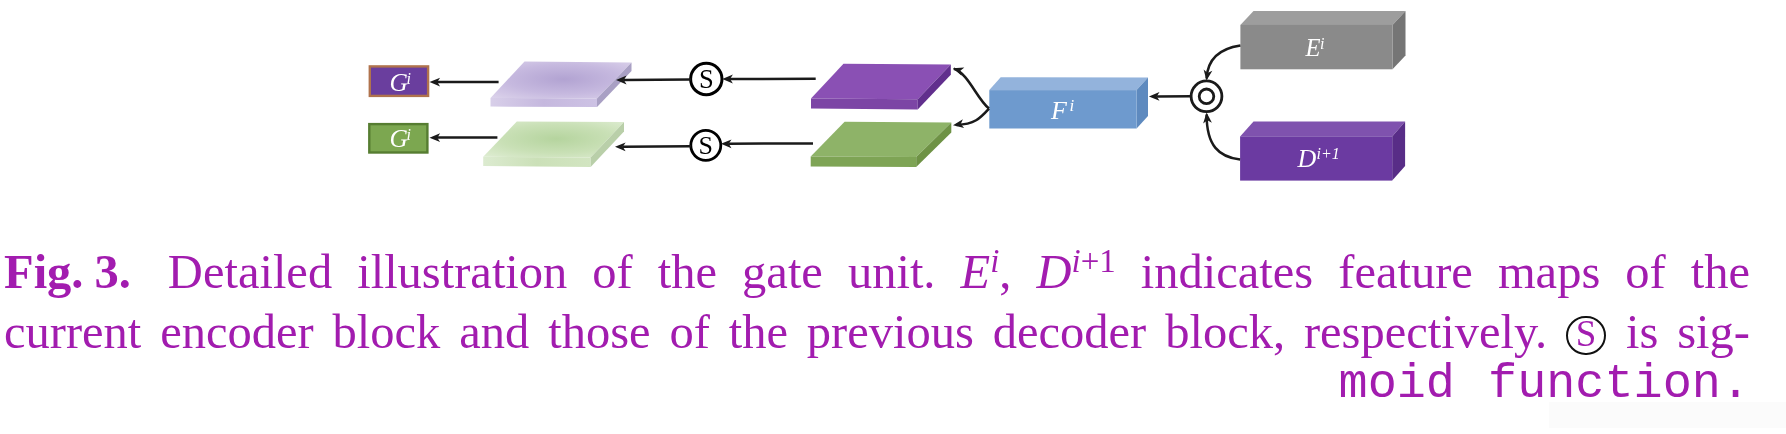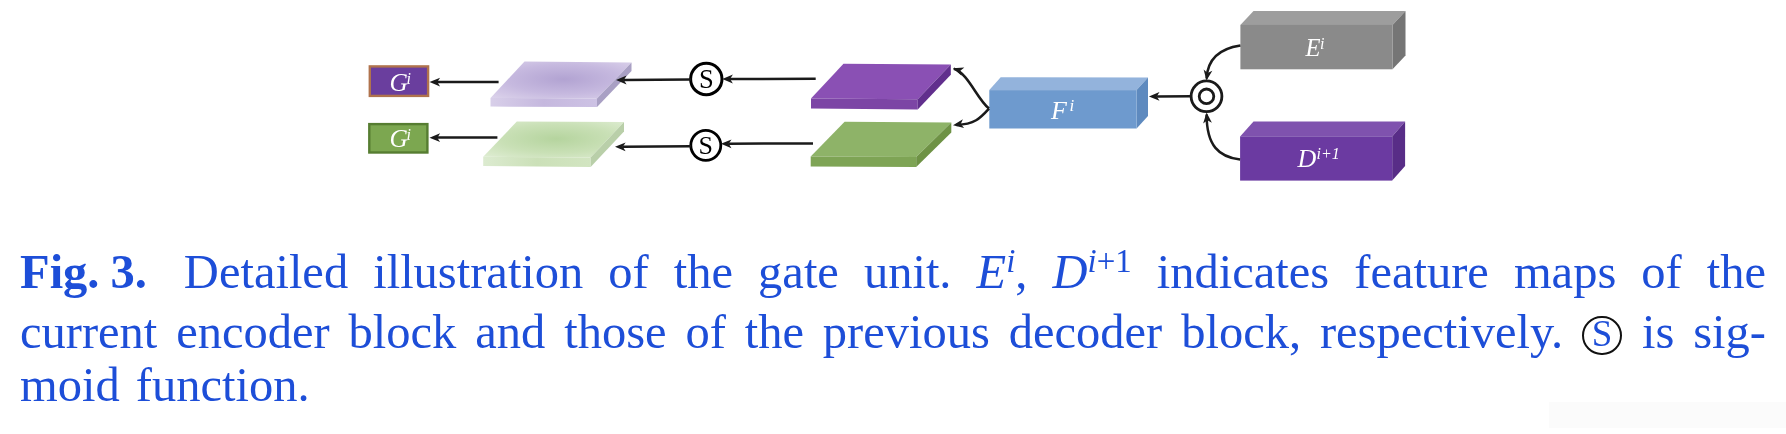--- a/index.html
+++ b/index.html
@@ -1,23 +1,23 @@
 <!DOCTYPE html>
 <html><head>
 <meta charset="utf-8">
 <style>
   html,body{margin:0;padding:0;background:#ffffff;-webkit-font-smoothing:antialiased;}
   body{width:1786px;height:434px;position:relative;overflow:hidden;
        font-family:"Liberation Serif", serif;}
   #diagram{position:absolute;left:0;top:0;}
-  #caption{position:absolute;left:20px;top:245.4px;width:1746px;
-           font-size:48.5px;line-height:53.3px;color:#1d4ed8;}
+  #caption{position:absolute;left:4px;top:245.4px;width:1746px;
+           font-size:48.5px;line-height:53.3px;color:#a21caf;}
   #caption .l2{margin-top:6px;}
   .jline{text-align:justify;text-align-last:justify;}
-  .lline{text-align:left;word-spacing:4px;}
+  .lline{text-align:right;word-spacing:4px;font-family:Liberation Mono, monospace;}
   .fb{font-weight:bold;}
   .sp1{display:inline-block;width:11px;}
   .sp2{display:inline-block;width:37px;}
   i{font-style:italic;}
   sup.m{font-size:0.68em;vertical-align:0.48em;line-height:0;}
   #csym{display:inline-block;width:41px;height:2px;position:relative;}
   #csym span{position:absolute;left:0;bottom:-7.8px;width:35.8px;height:35.8px;
         border:2.6px solid #111;border-radius:50%;text-align:center;
         line-height:32.8px;font-size:37px;text-align-last:center;word-spacing:0;}
   #faint{position:absolute;left:1549px;top:402px;width:237px;height:26px;background:#fbfbfb;}

